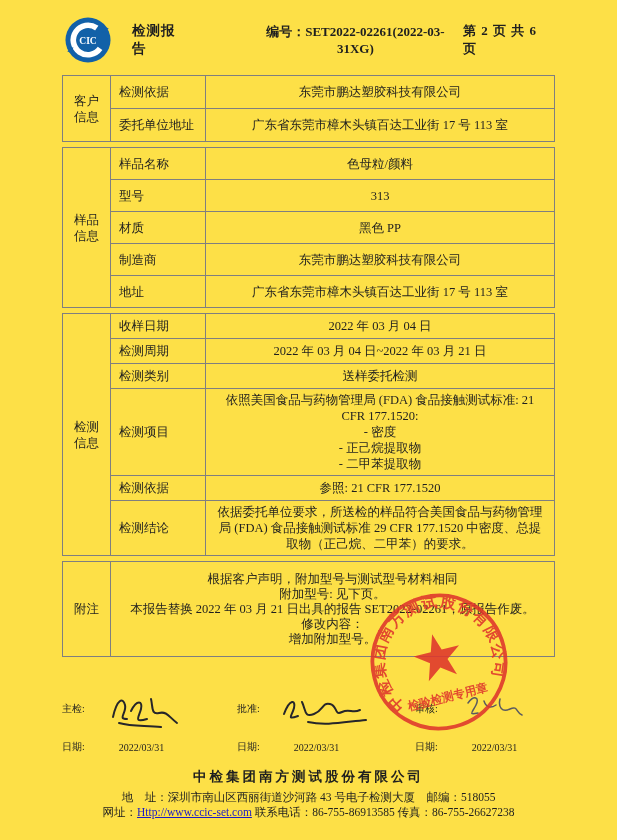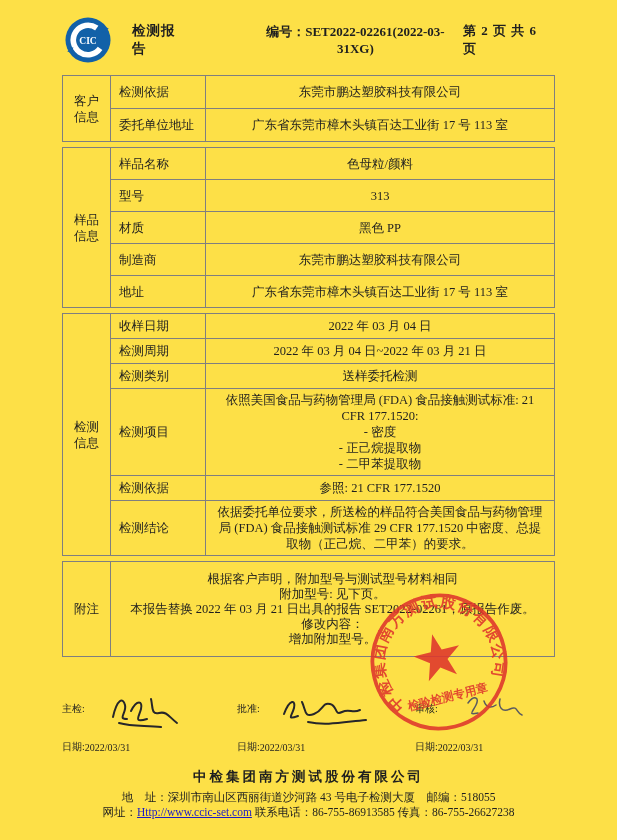--- a/index.html
+++ b/index.html
@@ -31,21 +31,21 @@
   .t4 td { height:95px; }
   .t4 td.v { line-height:15px; }
   
   .signoff { position:absolute; top:688px; left:62px; width:493px; font-size:10px; }
   .sig-row, .date-row { display:grid; grid-template-columns:175px 178px 140px; }
   .sig-cell { display:flex; align-items:center; height:42px; }
   .sig-cell .role { flex:0 0 auto; }
   .sig-cell svg { margin-left:18px; }
   .date-row { margin-top:10px; }
   .date-cell { display:flex; align-items:center; }
-  .date-cell .dval { }
+  .date-cell .dval { margin-left:34px; }
   
   .stamp { position:absolute; left:363px; top:586px; width:152px; height:152px;
            transform:rotate(-14deg); opacity:0.88; pointer-events:none; }
   
   .footer { position:absolute; top:768px; left:0; width:617px; text-align:center; }
   .f-company { font-weight:bold; font-size:13.5px; letter-spacing:3px; margin-bottom:4px; }
   .f-line { font-size:11.5px; line-height:15px; }
   .f-link { text-decoration:underline; cursor:pointer; }
   .sig-stroke { fill:none; stroke:#26262a; stroke-width:2; stroke-linecap:round; }
   .sig-stroke.light { stroke:#5a5a60; stroke-width:1.5; }

